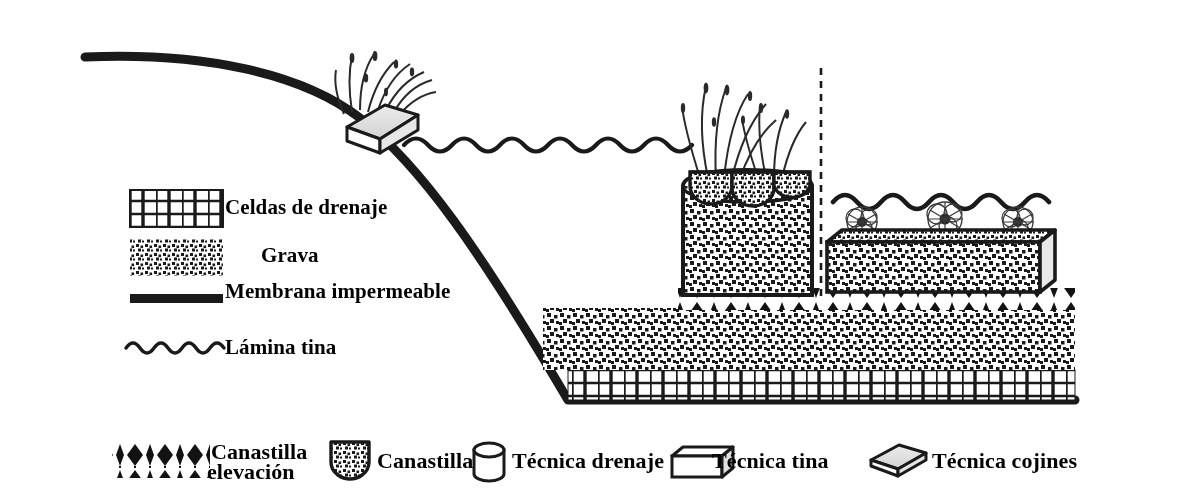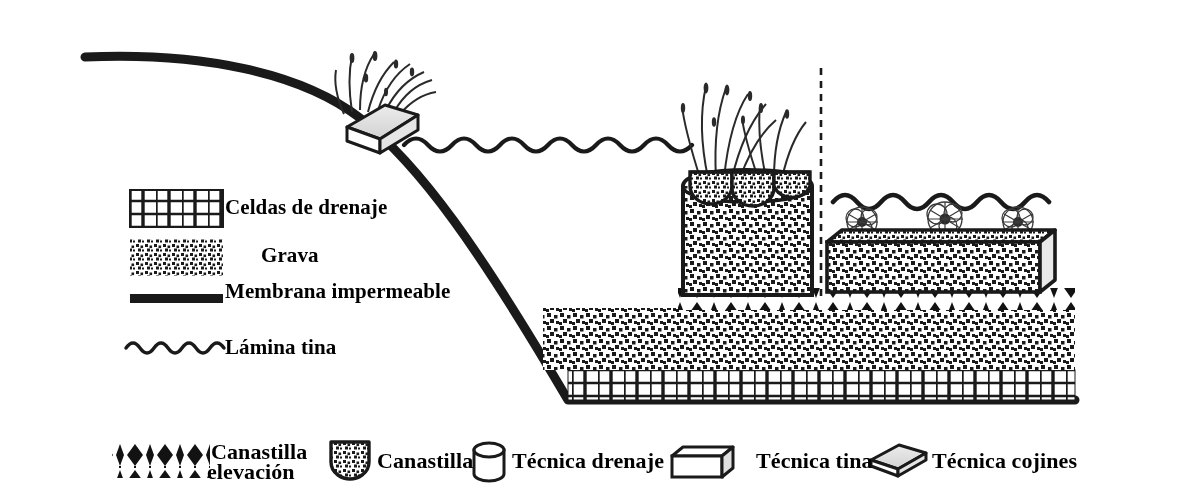--- a/index.html
+++ b/index.html
@@ -237,17 +237,17 @@
     <div class="lbl" style="left:225px;top:245px;margin-left:36px;">Grava</div>
     <div class="lbl" style="left:225px;top:281px;">Membrana impermeable</div>
     <div class="lbl" style="left:225px;top:337px;">Lámina tina</div>
   </div>
 
   <div class="legend-bottom">
     <div class="lbl two-line" style="left:211px;top:441px;">Canastilla</div>
     <div class="lbl two-line" style="left:207px;top:461px;">elevación</div>
     <div class="lbl" style="left:377px;top:450px;">Canastilla</div>
     <div class="lbl" style="left:512px;top:450px;">Técnica drenaje</div>
-    <div class="lbl" style="left:756px;top:450px;">Técnica tina</div>
+    <div class="lbl" style="left:712px;top:450px;">Técnica tina</div>
     <div class="lbl" style="left:932px;top:450px;">Técnica cojines</div>
   </div>
 
 </div>
 
 </body></html>

